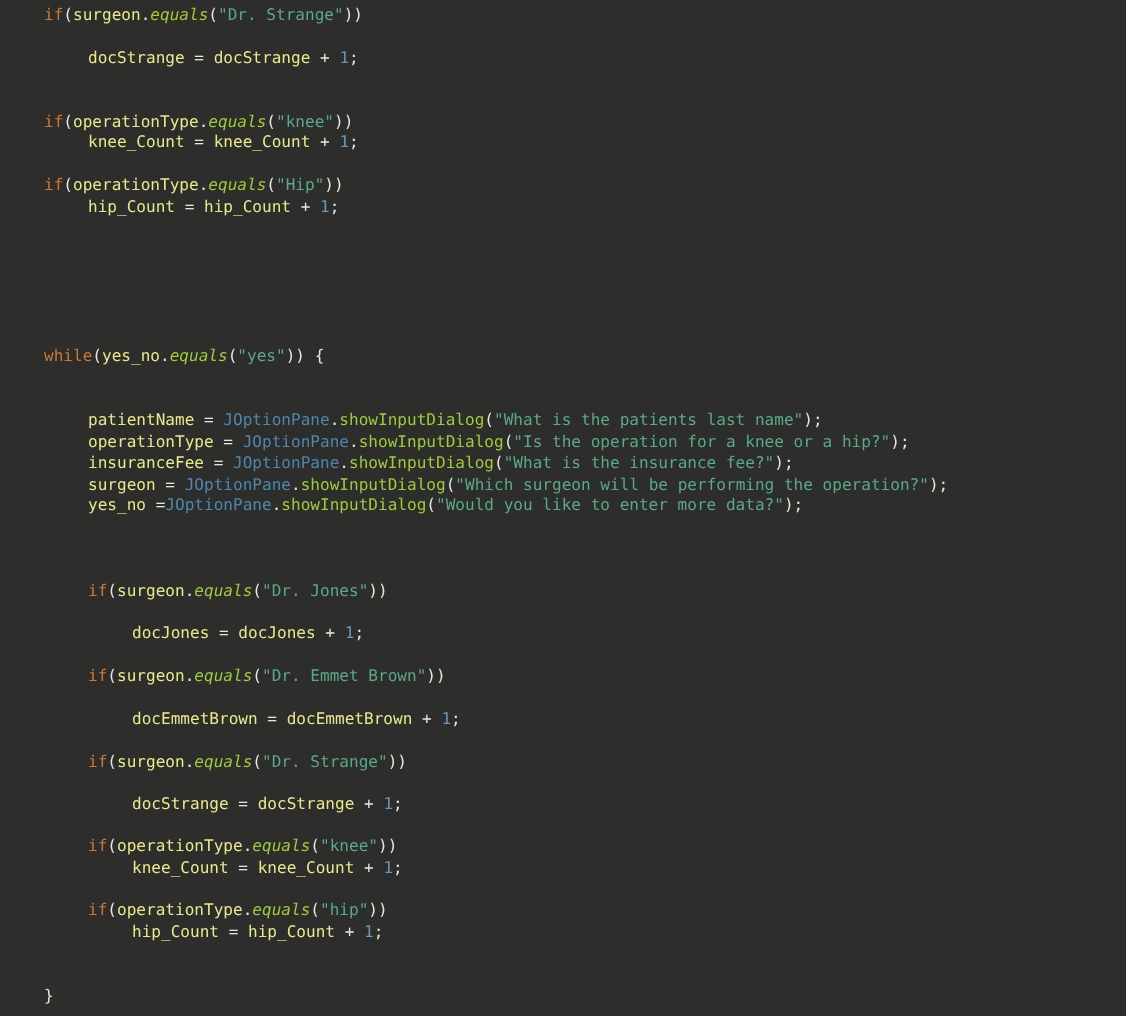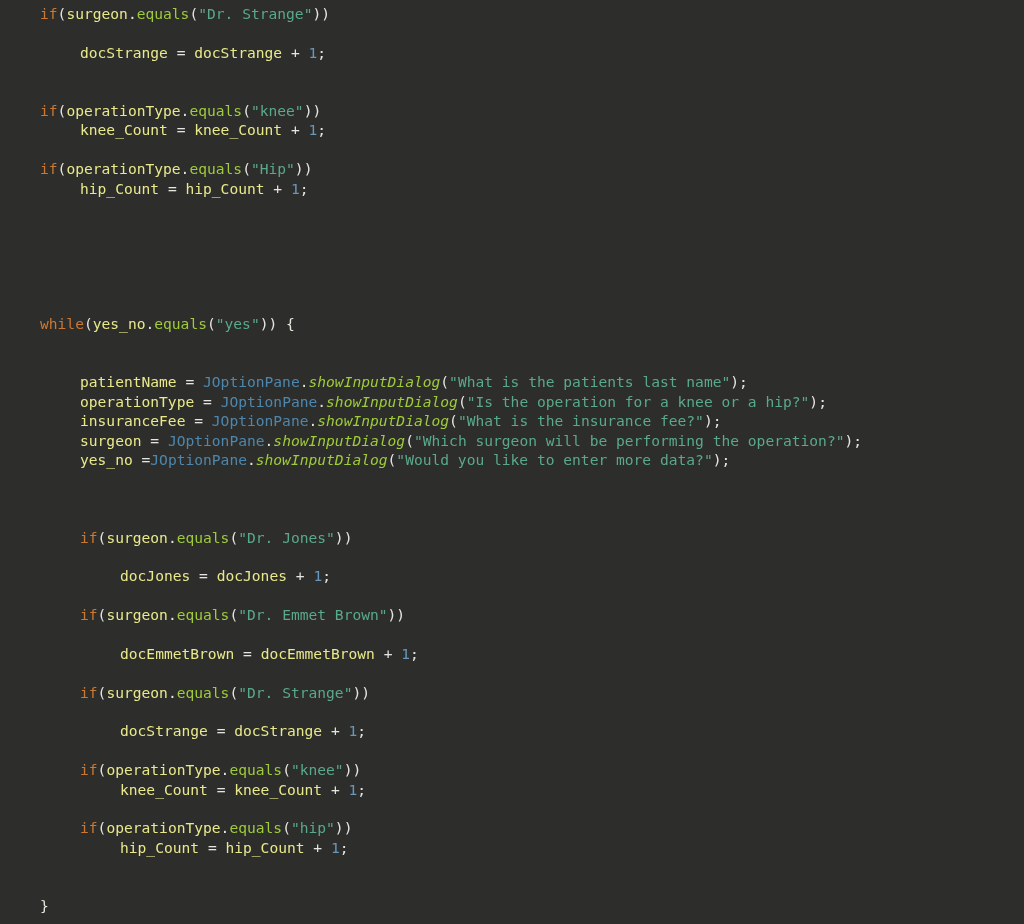--- a/index.html
+++ b/index.html
@@ -29,22 +29,22 @@
     white-space: pre;
     padding-left: 0px;
     color: #d8d8d2;
   }
   .tok {
     white-space: pre;
   }
   
   .t-kw       { color: #cc7832; }
   .t-var      { color: #e9e98c; }
-  .t-method   { color: #9fcc3a; }
-  .t-methodi  { color: #9fcc3a; font-style: italic; }
+  .t-method   { color: #9fcc3a; font-style: italic; }
+  .t-methodi  { color: #9fcc3a; }
   .t-class    { color: #4e87ad; }
   .t-str      { color: #5aa98a; }
   .t-num      { color: #6897bb; }
   .t-punct    { color: #e6e6e0; }
   .t-plain    { color: #d8d8d2; }
 </style>
 </head>
 <body>
 
 <div id="editor">

